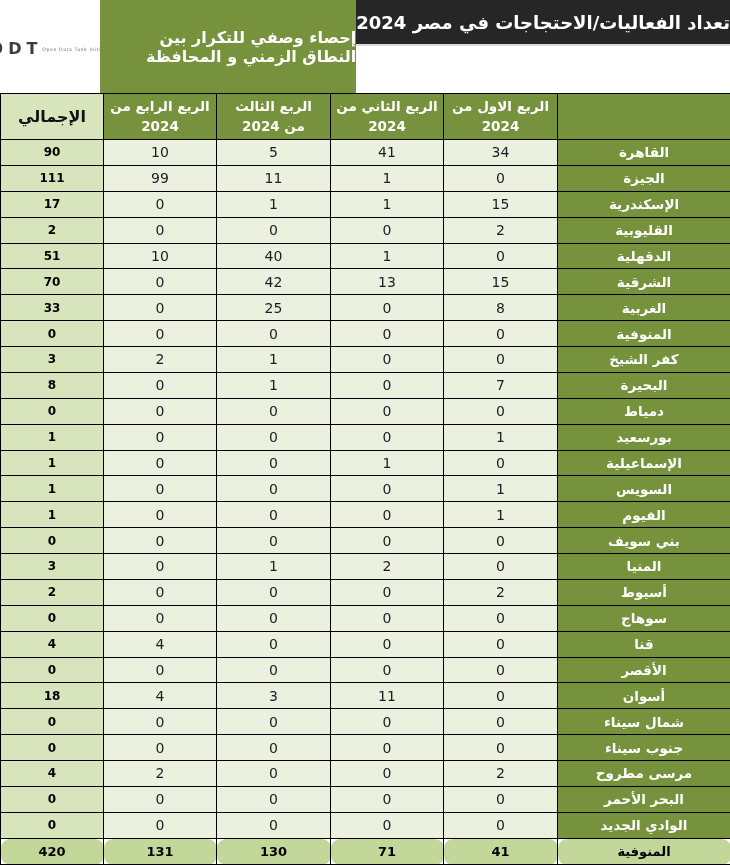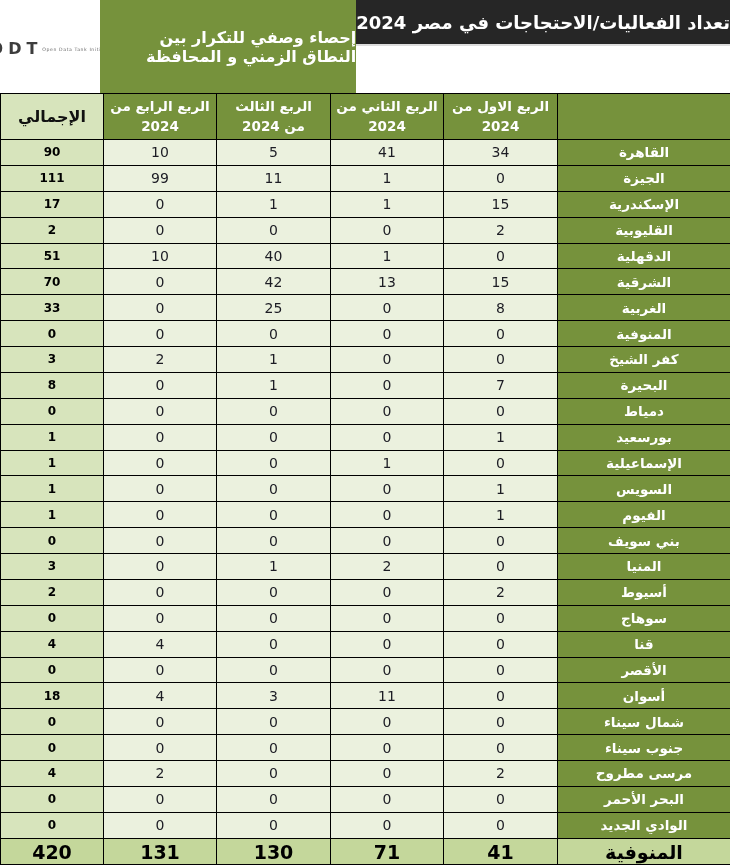--- a/index.html
+++ b/index.html
@@ -31,21 +31,21 @@
   }
   th,td{border:1px solid #000;text-align:center;vertical-align:middle;padding:0 2px;box-sizing:border-box;}
   thead tr{height:46px;}
   thead .q-h{background:var(--olive);color:#ffffff;font-weight:bold;font-size:13.5px;white-space:pre-line;line-height:1.45;}
   thead .gov-h{background:var(--olive);}
   thead .total-h{background:var(--mid);color:#111;font-weight:bold;font-size:16px;margin-left:44px;}
   tbody td{background:var(--light);color:#1c1c24;font-size:14px;}
   tbody td.gov{background:var(--olive);color:#fff;font-weight:bold;font-size:13.5px;margin-left:48px;}
   tbody td.tot{background:var(--mid);color:#000;font-weight:bold;font-size:12px;}
   tfoot tr{height:26px;}
-  tfoot td{background:var(--footer);color:#000;font-weight:bold;font-size:19px;}
+  tfoot td{background:var(--footer);color:#000;font-weight:bold;font-size:13px;border-radius:9px;}
 </style>
 </head>
 <body>
 
 <div class="page" style="--olive: #76923C; --light: #EBF1DE; --mid: #D7E4BC; --footer: #C4D79B; --titlebg: #262626;">
 
   <div class="top">
     <div class="logo-box">
       <svg width="88" height="62" viewBox="0 0 100 70">
         <g id="cubes">

